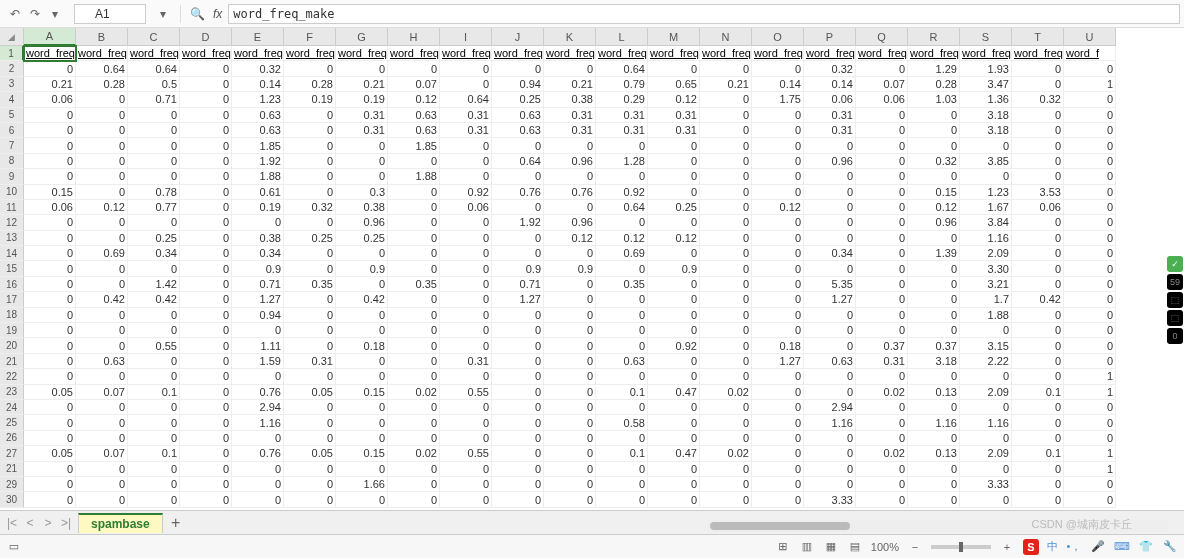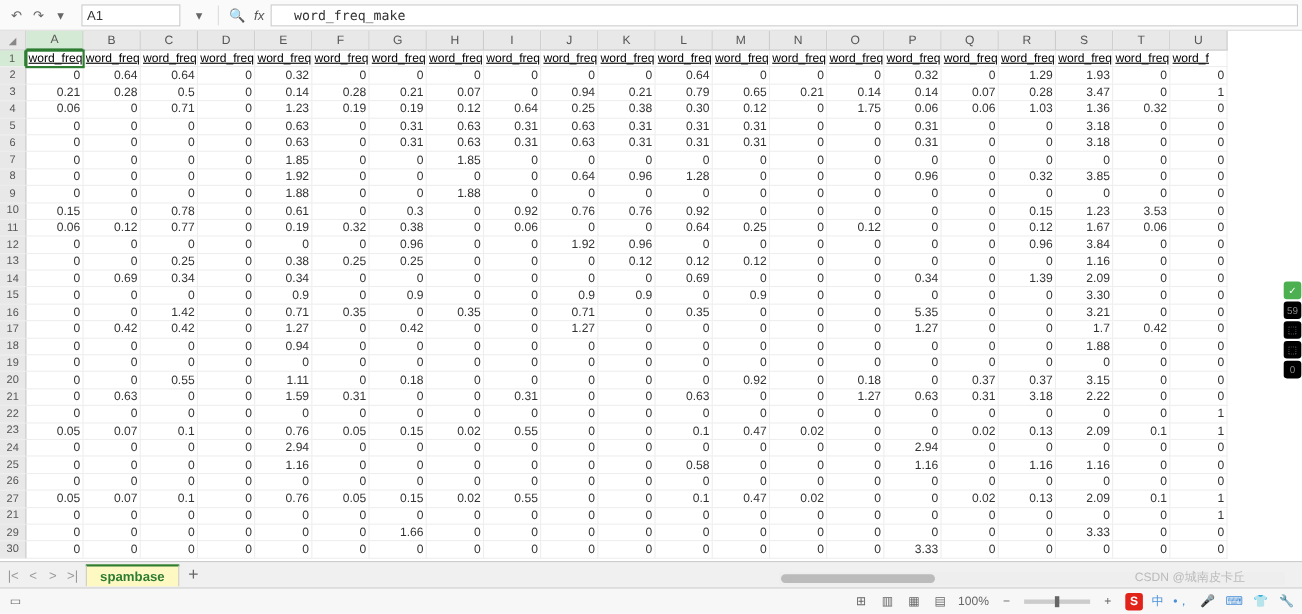--- a/index.html
+++ b/index.html
@@ -1,24 +1,24 @@
 <!DOCTYPE html>
 <html><head>
 <meta charset="utf-8">
 <style>
 *{box-sizing:border-box;margin:0;padding:0}
 body{font-family:Arial,"Microsoft YaHei",sans-serif;font-size:12px;color:#333;background:#fff;overflow:hidden;width:1184px;height:558px;position:relative}
 .topbar{height:28px;border-bottom:1px solid #ddd;display:flex;align-items:center;padding:0 4px;gap:8px;background:#fafafa}
 .undoredo{display:flex;gap:2px;padding:0 2px}
 .ico-btn{width:18px;height:18px;display:flex;align-items:center;justify-content:center;color:#666;cursor:pointer}
-.namebox{width:90px;height:20px;border:1px solid #ccc;background:#fff;padding:0 4px;display:flex;align-items:center}
+.namebox{width:72px;height:20px;border:1px solid #ccc;background:#fff;padding:0 20px;display:flex;align-items:center}
 .divider-v{width:1px;height:18px;background:#ddd}
 .fx-area{display:flex;align-items:center;gap:6px;flex:1}
 .fx-label{font-style:italic;color:#555}
-.formula-bar{flex:1;height:20px;border:1px solid #ccc;background:#fff;padding:0 20px;display:flex;align-items:center;font-family:monospace;font-size:12px}
+.formula-bar{flex:1;height:20px;border:1px solid #ccc;background:#fff;padding:0 4px;display:flex;align-items:center;font-family:monospace;font-size:12px}
 .sheet{position:relative;height:482px;overflow:hidden}
 .corner{position:absolute;left:0;top:0;width:24px;height:18px;background:#e8e8e8;border-right:1px solid #ccc;border-bottom:1px solid #ccc;display:flex;align-items:center;justify-content:center;color:#888;font-size:9px}
 .colhdrs{position:absolute;left:24px;top:0;height:18px;display:flex}
 .colhdr{width:52px;height:18px;border-right:1px solid #ccc;border-bottom:1px solid #ccc;background:#e8e8e8;display:flex;align-items:center;justify-content:center;color:#555;font-size:11px}
 .colhdr.sel{background:#d4ead4;border-bottom:2px solid #2e7d32}
 .rowhdrs{position:absolute;left:0;top:18px;width:24px}
 .rowhdr{width:24px;height:15.4px;border-right:1px solid #ccc;border-bottom:1px solid #eee;background:#e8e8e8;display:flex;align-items:center;justify-content:center;color:#555;font-size:10px}
 .rowhdr.sel{background:#d4ead4;border-right:2px solid #2e7d32}
 .cells{position:absolute;left:24px;top:18px}
 .row{display:flex;height:15.4px}
@@ -199,21 +199,21 @@
         <div class="cell">0</div>
         <div class="cell">0.71</div>
         <div class="cell">0</div>
         <div class="cell">1.23</div>
         <div class="cell">0.19</div>
         <div class="cell">0.19</div>
         <div class="cell">0.12</div>
         <div class="cell">0.64</div>
         <div class="cell">0.25</div>
         <div class="cell">0.38</div>
-        <div class="cell">0.30</div>
+        <div class="cell">0.29</div>
         <div class="cell">0.12</div>
         <div class="cell">0</div>
         <div class="cell">1.75</div>
         <div class="cell">0.06</div>
         <div class="cell">0.06</div>
         <div class="cell">1.03</div>
         <div class="cell">1.36</div>
         <div class="cell">0.32</div>
         <div class="cell">0</div>
       </div>

